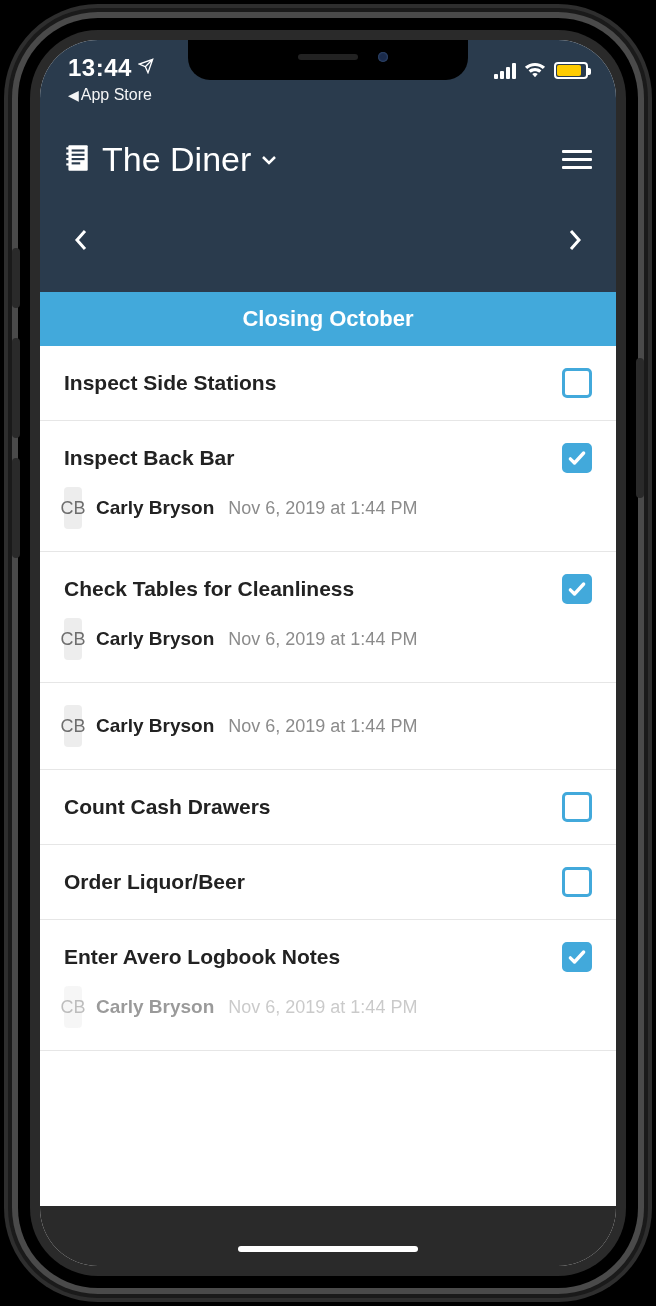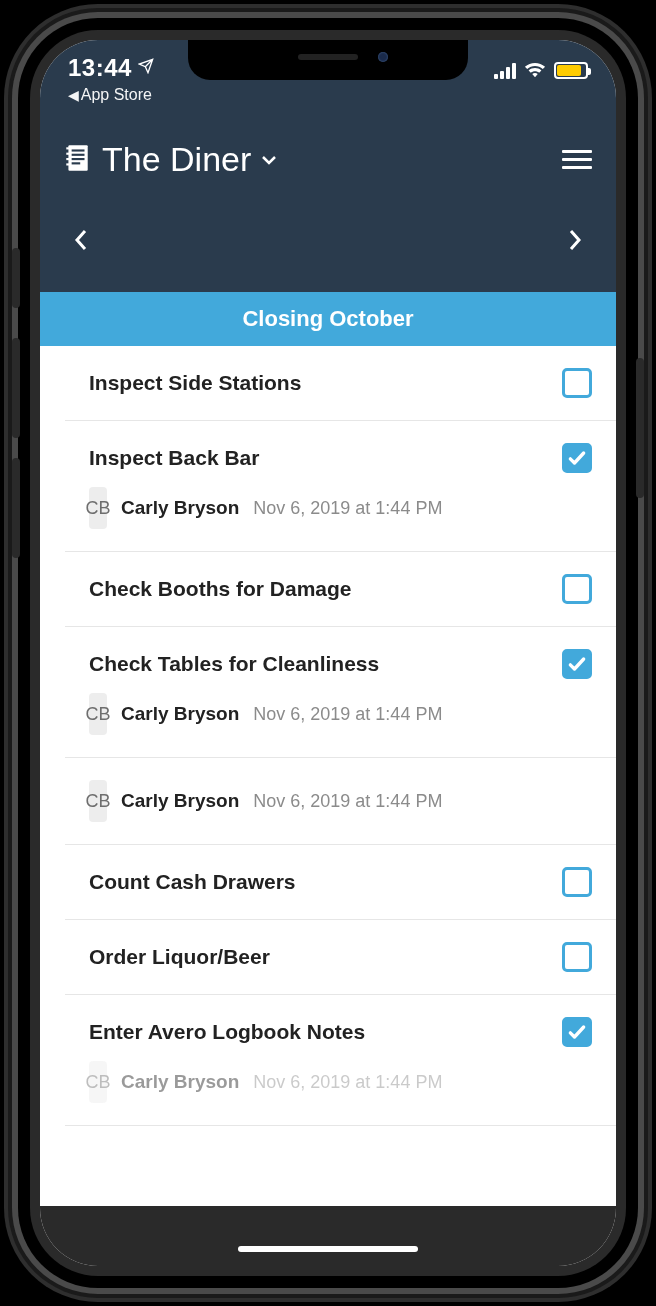--- a/index.html
+++ b/index.html
@@ -114,21 +114,21 @@
   
   .section-header {
     background: #42a9db;
     color: #fff;
     padding: 14px 22px;
     font-size: 22px;
     font-weight: 600;
   }
 
   
-  .tasks { background: #fff; margin-left: 25px; }
+  .tasks { background: #fff; }
   .task {
     border-bottom: 1px solid #e6e6e6;
     padding: 22px 24px;
     display: flex;
     flex-direction: column;
     gap: 14px;
     position: relative;
   }
   .task-row1 { display: flex; align-items: center; justify-content: space-between; }
   .task-title { font-size: 21px; font-weight: 600; color: #222; }
@@ -291,26 +291,20 @@
                   </div>
                 </div>
                 <div class="meta">
                   <div class="avatar">CB</div>
                   <span class="meta-name">Carly Bryson</span>
                   <span class="meta-time">Nov 6, 2019 at 1:44 PM</span>
                 </div>
               </div>
               <div class="task">
                 <div class="task-row1">
-                  <div class="task-title">Check Booths for Damage</div>
-                  <div class="checkbox"></div>
-                </div>
-              </div>
-              <div class="task">
-                <div class="task-row1">
                   <div class="task-title">Check Tables for Cleanliness</div>
                   <div class="checkbox checked">
                     <svg viewBox="0 0 24 24" fill="none" stroke="#fff" stroke-width="4" stroke-linecap="round" stroke-linejoin="round">
                       <polyline points="4 13 9 18 20 6"></polyline>
                     </svg>
                   </div>
                 </div>
                 <div class="meta">
                   <div class="avatar">CB</div>
                   <span class="meta-name">Carly Bryson</span>

